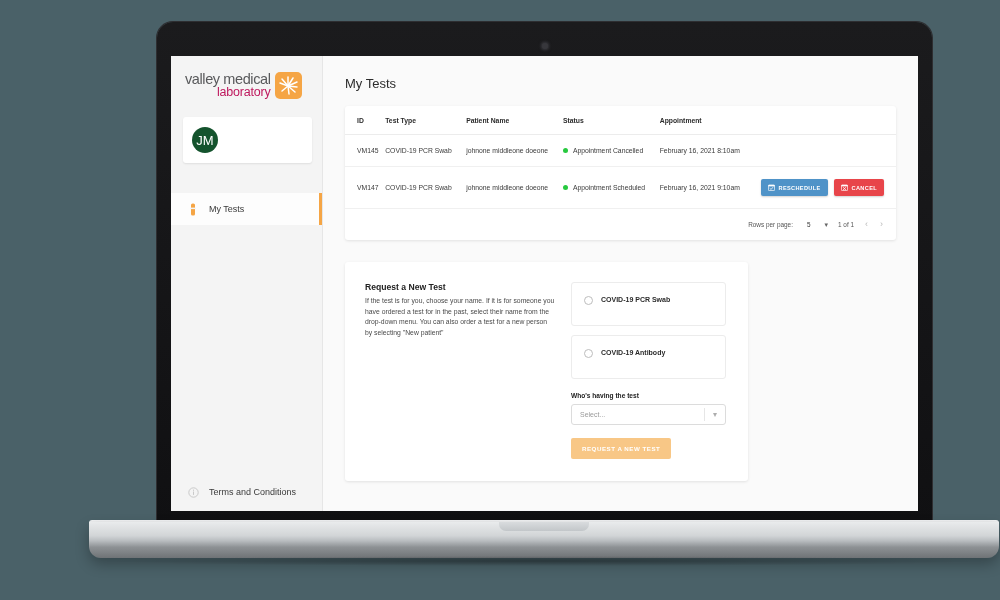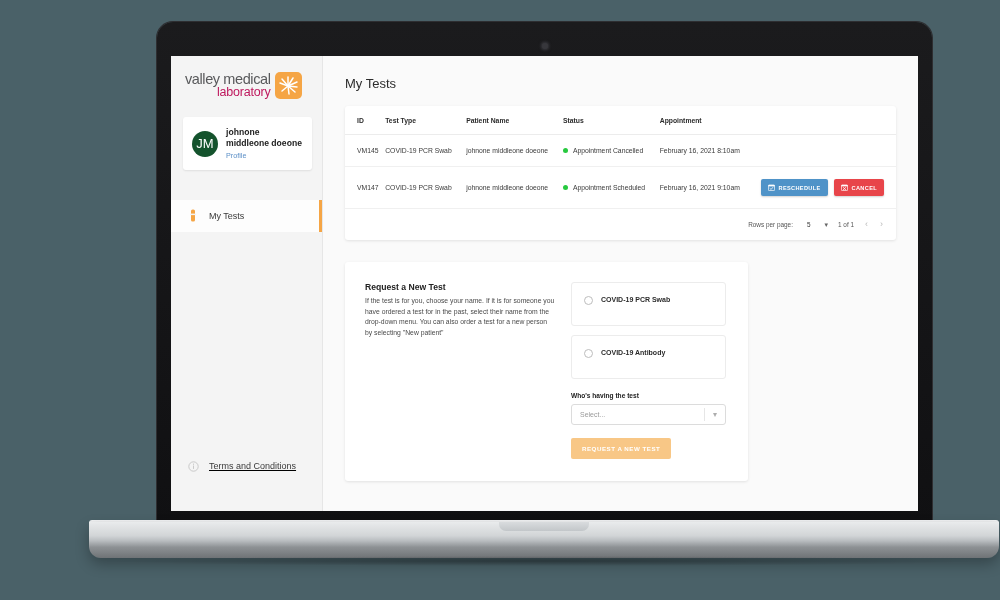--- a/index.html
+++ b/index.html
@@ -178,21 +178,21 @@
     background: #f5a545;
   }
   .nav-icon {
     width: 12px; height: 14px;
     flex: 0 0 12px;
     display: flex;
     align-items: center;
     justify-content: center;
   }
 
-  #nav-bottom { margin-top: auto; padding-bottom: 29px; text-decoration: underline; }
+  #nav-bottom { margin-top: auto; padding-bottom: 3px; }
   #nav-bottom .nav-item { padding: 9px 10px 9px 16px; }
 
   
   #main {
     flex: 1;
     background: #fafafa;
     padding: 20px 22px 0 22px;
     overflow: hidden;
   }
   #page-title {
@@ -420,25 +420,20 @@
                 <path d="M11 12 L18 18"></path>
                 <path d="M11 12 L12 20"></path>
                 <path d="M11 12 L5 17"></path>
               </g>
             </svg>
           </div>
         </div>
 
         <div id="profile-card">
           <div id="avatar">JM</div>
-          <div class="profile-text">
-            <div class="profile-name">johnone</div>
-            <div class="profile-name">middleone doeone</div>
-            <div class="profile-link">Profile</div>
-          </div>
         </div>
 
         <nav id="nav-main">
           <div class="nav-item active">
             <span class="nav-icon">
               <svg width="10" height="13" viewBox="0 0 10 13">
                 <rect x="3" y="0.5" width="4" height="12" rx="1.6" fill="#f5a545"></rect>
                 <rect x="2" y="4.6" width="6" height="1.5" fill="#f4f4f4"></rect>
               </svg>
             </span>

